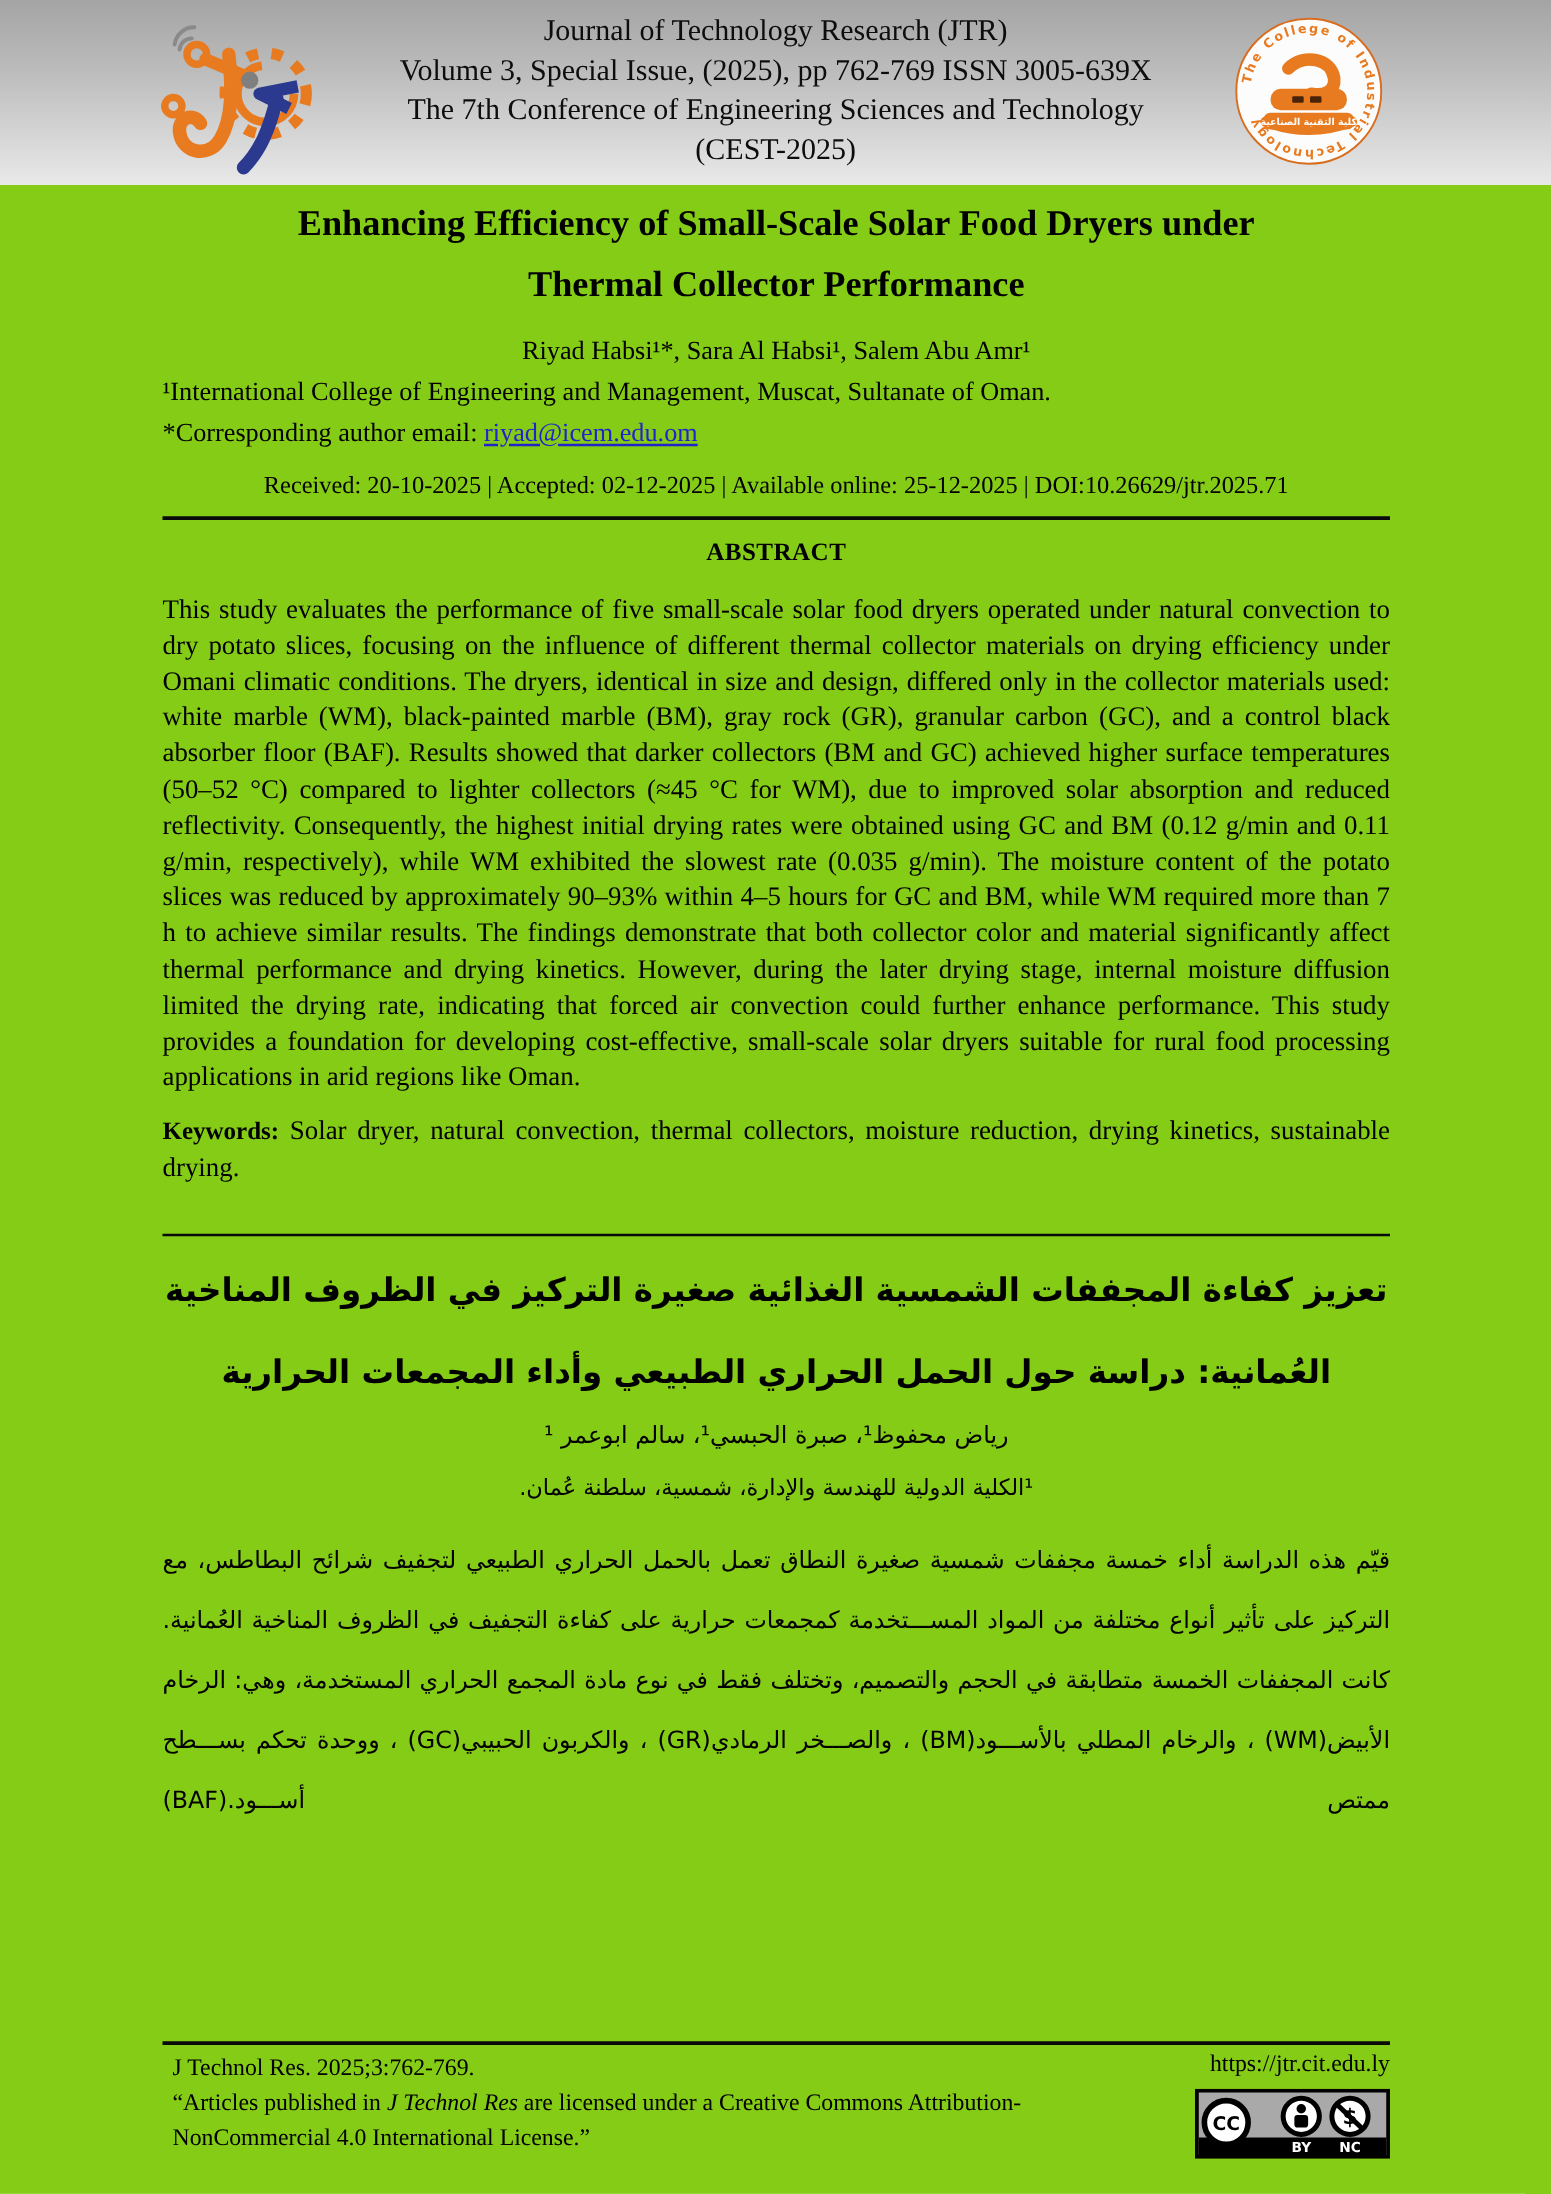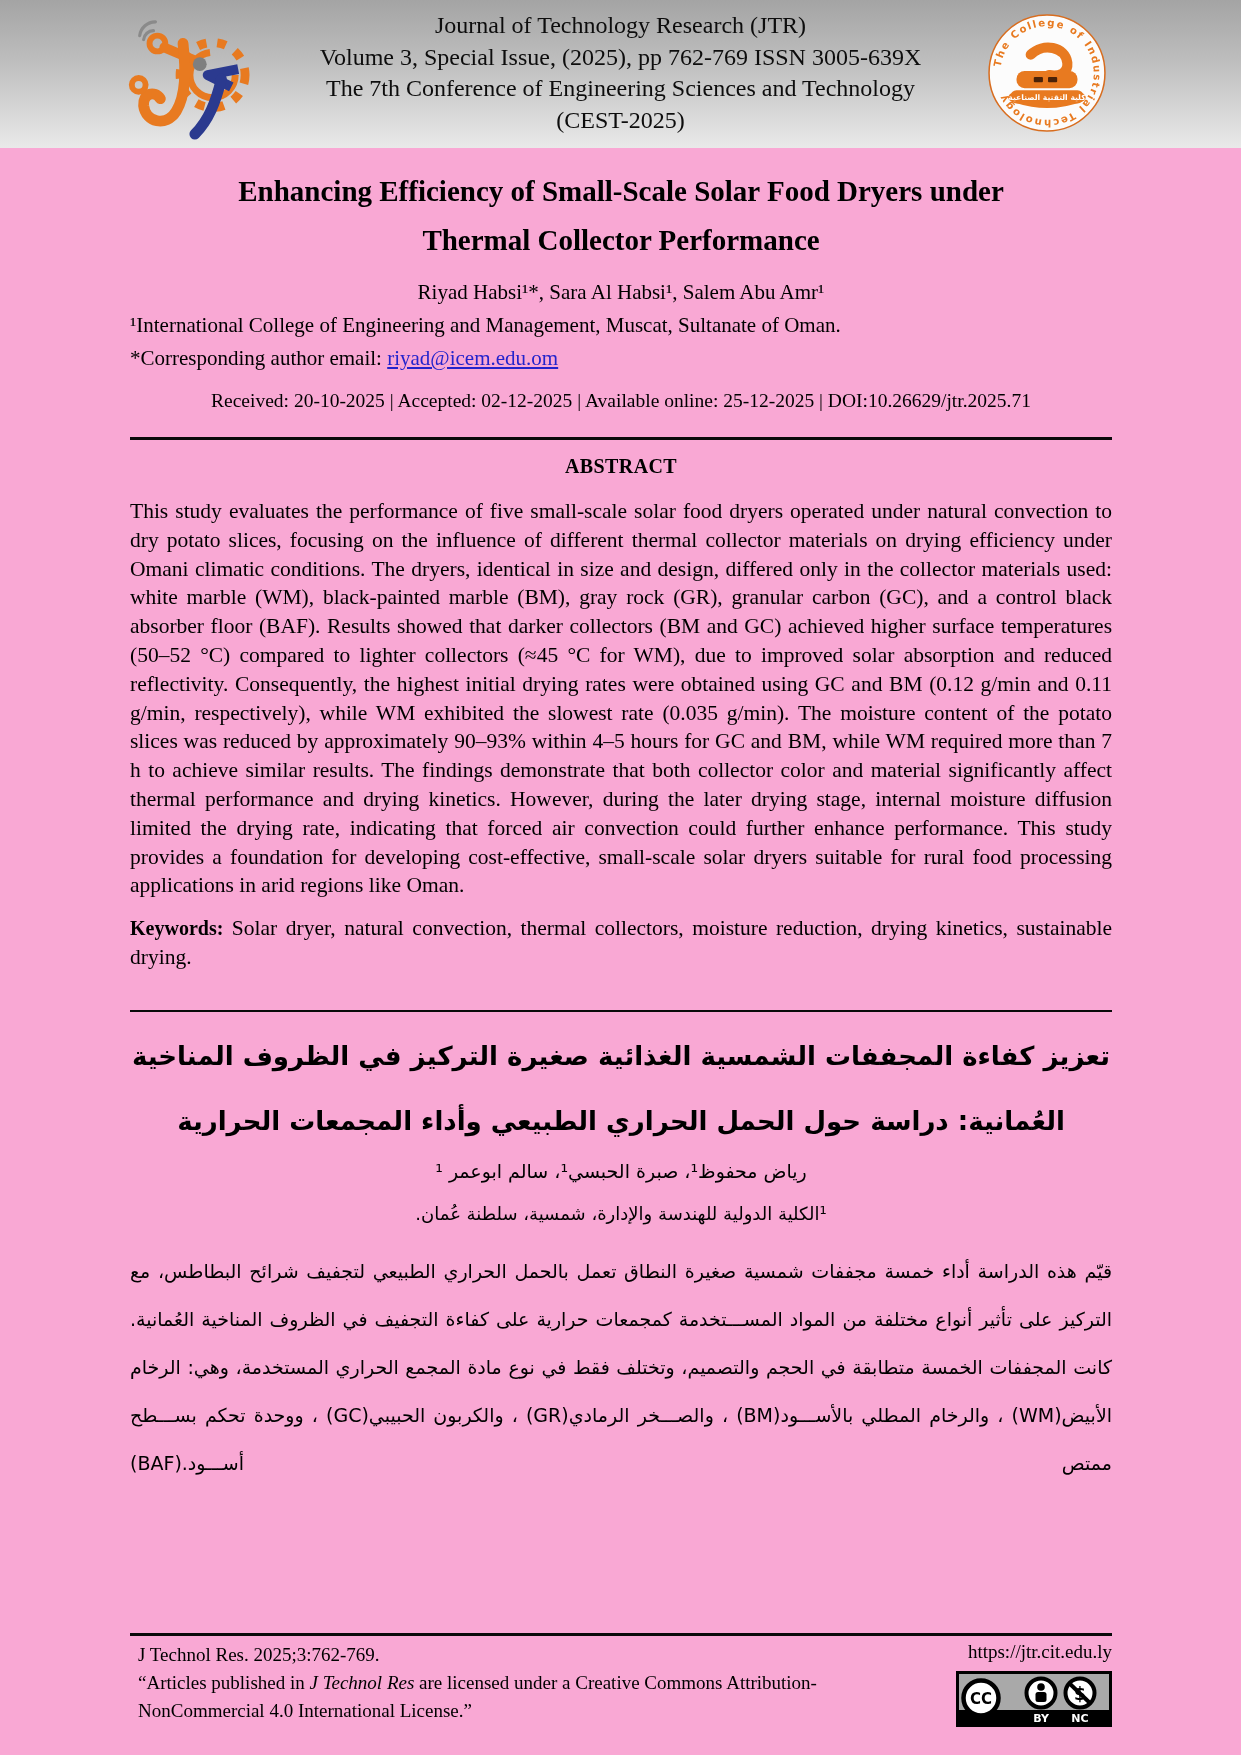--- a/index.html
+++ b/index.html
@@ -1,44 +1,44 @@
 <!DOCTYPE html>
 <html lang="en"><head>
 <meta charset="utf-8">
 <style>
   html,body { margin:0; padding:0; }
   body {
     width:1241px; height:1755px; background:#fff; color:#000;
     font-family:"Liberation Serif", serif;
   }
-  .page { position:relative; width:1241px; height:1755px; overflow:hidden; background:#f9a8d4; }
+  .page { position:relative; width:1241px; height:1755px; overflow:hidden; background:#84cc16; }
 
   
   .masthead {
     position:absolute; top:0; left:0; width:1241px; height:148px;
     background:linear-gradient(180deg,#a4a4a4 0%,#bdbdbd 40%,#e9e9e9 100%);
   }
   .masthead-text {
     position:absolute; left:0; top:10px; width:100%;
     text-align:center; font-size:24px; line-height:31.5px; color:#0d0d0d;
   }
   .logo-left  { position:absolute; left:116px; top:10px; }
   .logo-right { position:absolute; left:986px; top:12px; }
 
   
-  .content { position:absolute; left:130px; top:144px; width:982px; }
+  .content { position:absolute; left:130px; top:132px; width:982px; }
 
   .title { margin:23px 0 0 0; font-size:29px; font-weight:bold; text-align:center; line-height:49px; }
   .authors { margin-top:11px; font-size:21px; text-align:center; line-height:33px; }
   .affiliation { font-size:21px; text-align:left; line-height:33px; }
   .corresponding { font-size:21px; text-align:left; line-height:33px; }
   .email-link { color:#2323cc; text-decoration:underline; cursor:pointer; }
   .received {
     margin-top:15px; font-size:19.5px; text-align:center;
-    padding-bottom:25px; border-bottom:3px solid #0a0a0a;
+    padding-bottom:13px; border-bottom:3px solid #0a0a0a;
   }
   .abstract-heading { margin:15px 0 19px 0; font-size:20px; font-weight:bold; text-align:center; letter-spacing:0.4px; }
   .abstract { margin:0; font-size:21.5px; line-height:28.8px; text-align:justify; }
   .keywords { margin:14px 0 0 0; font-size:21.5px; line-height:28.8px; text-align:justify; }
   .keywords b { font-size:20px; }
   .divider { margin-top:38px; border-top:2.5px solid #0a0a0a; }
 
   
   .ar { font-family:"DejaVu Sans", sans-serif; }
   .ar-title { direction:rtl; margin-top:12px; font-size:26px; font-weight:bold; text-align:center; line-height:65px; }

